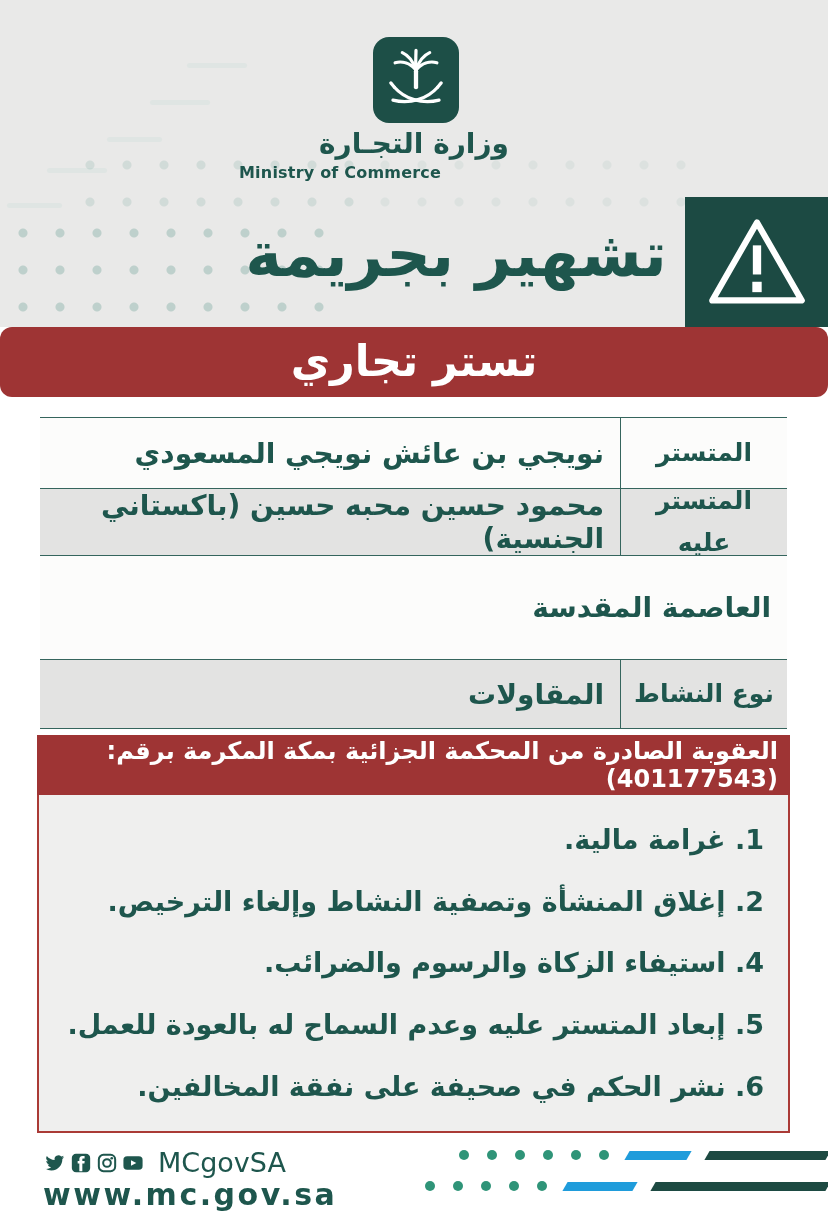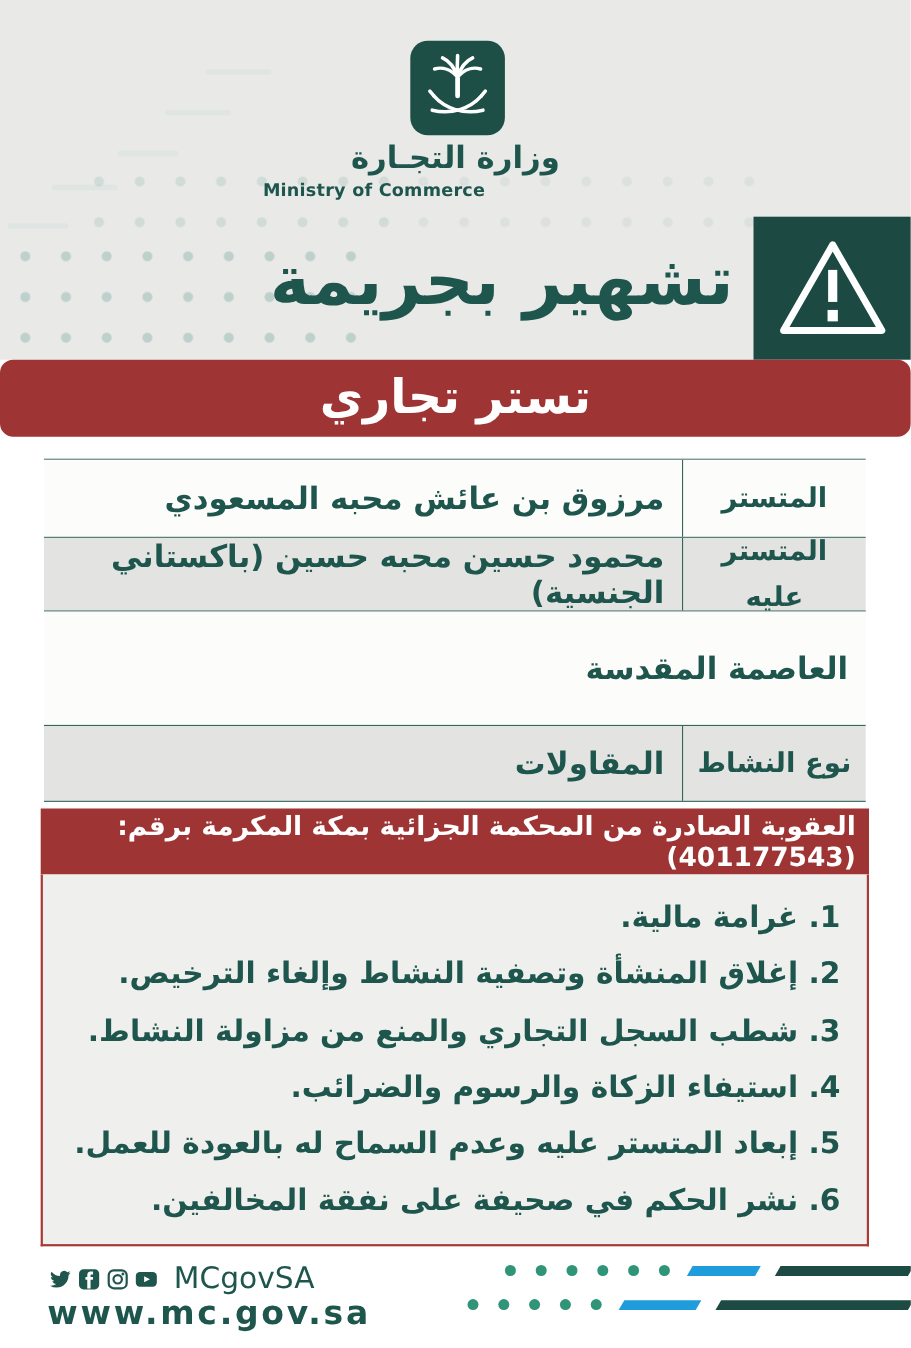--- a/index.html
+++ b/index.html
@@ -107,40 +107,39 @@
     <rect x="46" y="29" width="8" height="28" fill="#fff"></rect>
     <rect x="45.5" y="64" width="9" height="10" fill="#fff"></rect>
   </svg>
 </div>
 
 <div class="abs banner" dir="rtl">تستر تجاري</div>
 
 <div class="abs info-table">
   <div class="t-row r1">
     <div class="t-label">المتستر</div>
-    <div class="t-value">مرزوق بن عائش محبه المسعودي</div>
+    <div class="t-value">نويجي بن عائش نويجي المسعودي</div>
   </div>
   <div class="t-row r2">
     <div class="t-label">المتستر عليه</div>
     <div class="t-value">محمود حسين محبه حسين (باكستاني الجنسية)</div>
   </div>
   <div class="t-row r3">
     <div class="t-value">العاصمة المقدسة</div>
   </div>
   <div class="t-row r4">
     <div class="t-label">نوع النشاط</div>
     <div class="t-value">المقاولات</div>
   </div>
 </div>
 
 <div class="abs penalty-header">العقوبة الصادرة من المحكمة الجزائية بمكة المكرمة برقم:(401177543)</div>
 <div class="abs penalty-box">
   <div class="p-item">1. غرامة مالية.</div>
   <div class="p-item">2. إغلاق المنشأة وتصفية النشاط وإلغاء الترخيص.</div>
-  <div class="p-item">3. شطب السجل التجاري والمنع من مزاولة النشاط.</div>
   <div class="p-item">4. استيفاء الزكاة والرسوم والضرائب.</div>
   <div class="p-item">5. إبعاد المتستر عليه وعدم السماح له بالعودة للعمل.</div>
   <div class="p-item">6. نشر الحكم في صحيفة على نفقة المخالفين.</div>
 </div>
 
 <div class="abs social-row">
   <svg viewBox="0 0 24 24">
     <path d="M23 4.9c-.8.4-1.7.6-2.6.8.9-.6 1.6-1.4 2-2.5-.9.5-1.9.9-2.9 1.1a4.6 4.6 0 0 0-7.9 4.2A13 13 0 0 1 2.2 3.7a4.6 4.6 0 0 0 1.4 6.1c-.7 0-1.5-.2-2.1-.6v.1c0 2.2 1.6 4.1 3.7 4.5-.4.1-.8.2-1.2.2l-.9-.1a4.6 4.6 0 0 0 4.3 3.2A9.2 9.2 0 0 1 .6 19 13 13 0 0 0 7.7 21c8.5 0 13.1-7 13.1-13.1v-.6c.9-.6 1.7-1.5 2.2-2.4z"></path>
   </svg>
   <svg viewBox="0 0 24 24">

